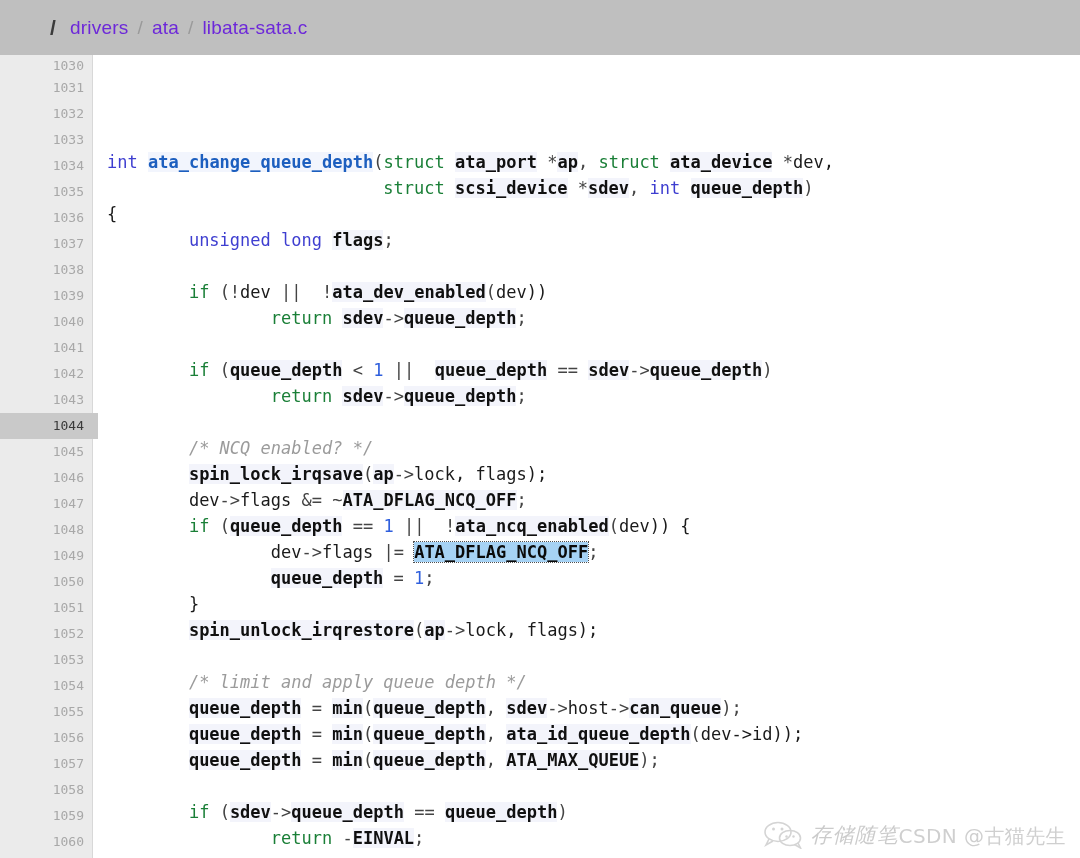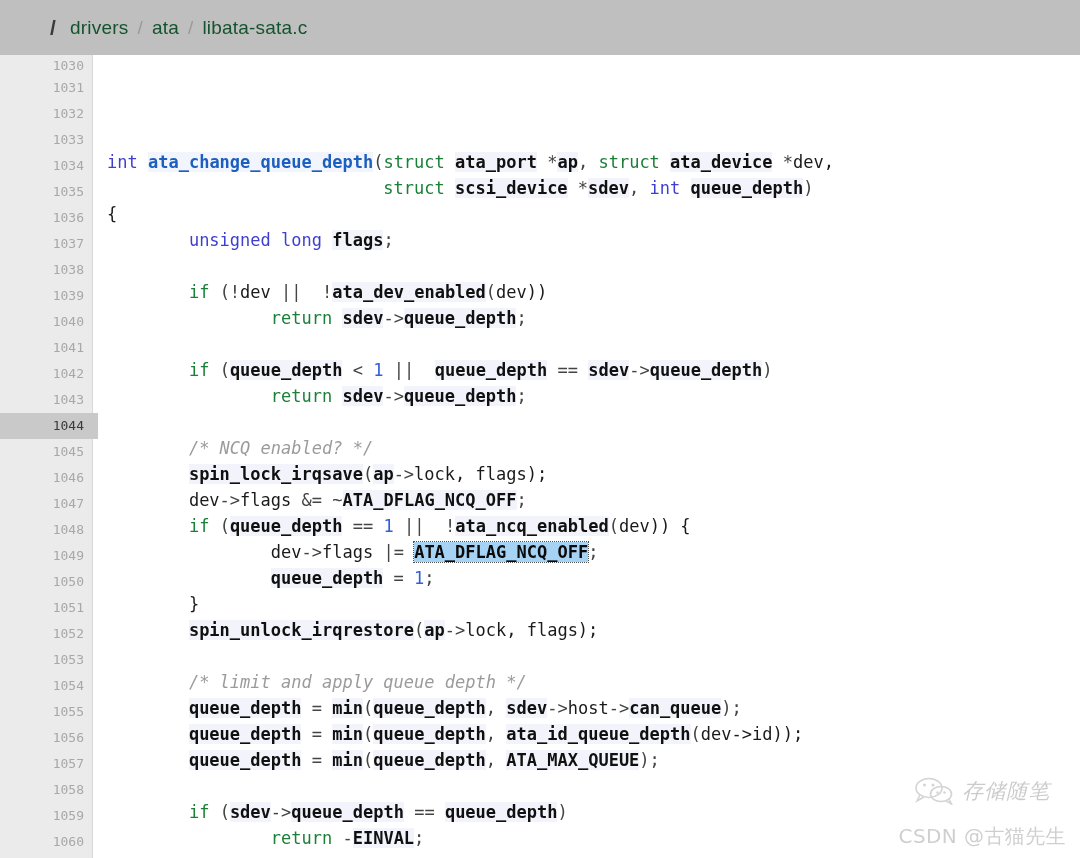--- a/index.html
+++ b/index.html
@@ -6,21 +6,21 @@
   html,body{ width:1080px; height:858px; overflow:hidden; background:#ffffff; }
   body{ font-family:"Liberation Sans", sans-serif; }
 
   
   #header{
     height:55px; width:1080px; background:#bfbfbf;
     display:flex; align-items:center; padding-left:50px;
     font-size:19px; color:#4c4c4c; letter-spacing:.2px;
   }
   #header .sep-lead{ color:#3b3b3b; font-weight:bold; font-size:21px; margin-right:14px; }
-  #header .crumb{ color:#14532d; }
+  #header .crumb{ color:#6d28d9; }
   #header .sep{ color:#9a9a9a; margin:0 9px; }
 
   
   #code-area{
     position:relative; width:1080px; height:803px; background:#ffffff;
     overflow:hidden;
   }
   .gutter-bg{
     position:absolute; left:0; top:0; width:93px; height:803px;
     background:#ebebeb; border-right:1px solid #d8d8d8;
@@ -53,22 +53,22 @@
   .plain{ color:#1a1a1a; }
   .op   { color:#444; }
   .sel  {
     font-weight:bold; color:#0a0a0a;
     background:#a6d2f4; outline:1px dotted #4f4f4f; outline-offset:0px;
   }
 
   
   #watermark{
     position:absolute; right:14px; bottom:8px;
-    display:flex; flex-direction:column; align-items:center;
-    opacity:.72; pointer-events:none;gap:15px;
+    display:flex; flex-direction:row; align-items:center;
+    opacity:.72; pointer-events:none;
   }
   #wm-top{ display:flex; align-items:center; gap:8px; }
   #wm-text{
     font-family:"DejaVu Sans", sans-serif; font-size:21px;
     color:#b8b8b8; font-style:italic; letter-spacing:1px;
   }
   #wm-sub{
     font-family:"DejaVu Sans", sans-serif; font-size:20px;
     color:#bdbdbd; margin-top:3px; letter-spacing:.4px;
   }

